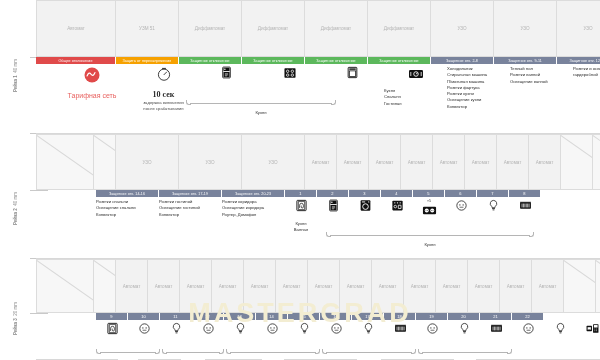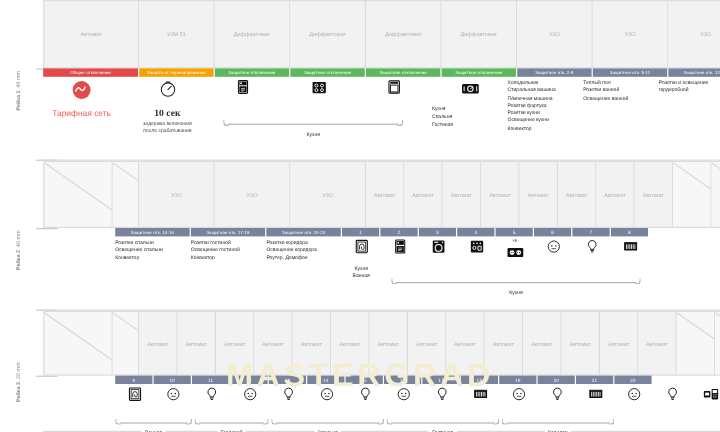--- a/index.html
+++ b/index.html
@@ -155,21 +155,21 @@
       <div class="tag red" style="width: 79px;">Общее отключение</div>
       <div class="tag orange" style="width: 62px;">Защита от перенапряжения</div>
       <div class="tag green" style="width: 62px;">Защитное отключение</div>
       <div class="tag green" style="width: 62px;">Защитное отключение</div>
       <div class="tag green" style="width: 62px;">Защитное отключение</div>
       <div class="tag green" style="width: 62px;">Защитное отключение</div>
       <div class="tag slate" style="width: 62px;">Защитное отк. 2-8</div>
       <div class="tag slate" style="width: 62px;">Защитное отк. 9-11</div>
       <div class="tag slate" style="width: 62px;">Защитное отк. 12, 13</div>
     </div>
-  <div class="content" id="r1-cells" style="left:28px;top:66px;right:0;height:67px;">
+  <div class="content" id="r1-cells" style="left:52px;top:66px;right:0;height:67px;">
       <div class="cell" style="left: 0px; width: 80px; top: 0px;">
         <div class="ico">
           <svg width="18" height="18" viewBox="0 0 24 24">
             <circle cx="12" cy="12" r="10" fill="#e04a4a"></circle>
             <path d="M5.5 13.2c1.6-4.4 3.6-4.4 5.2-2.2 1.6 2.2 3.6 2.2 5.2-2.2" fill="none" stroke="#fff" stroke-width="1.7" stroke-linecap="round"></path>
           </svg>
         </div>
         <div class="redtxt">Тарифная сеть</div>
       </div>
       <div class="cell" style="left: 80px; width: 63px; top: 0px;">

